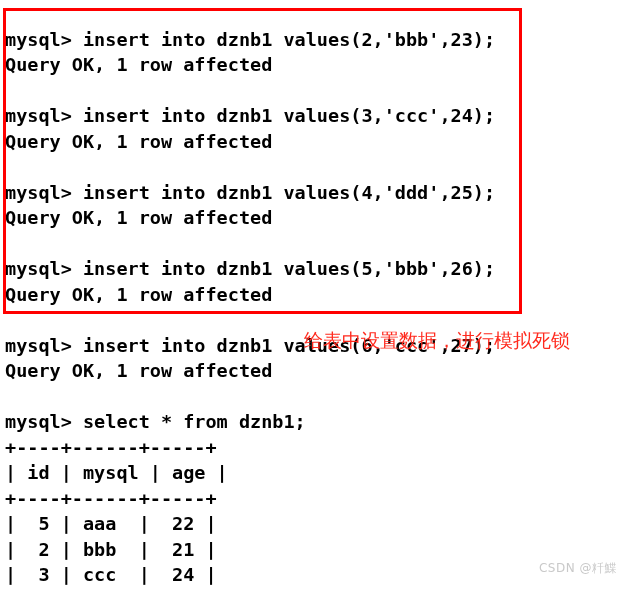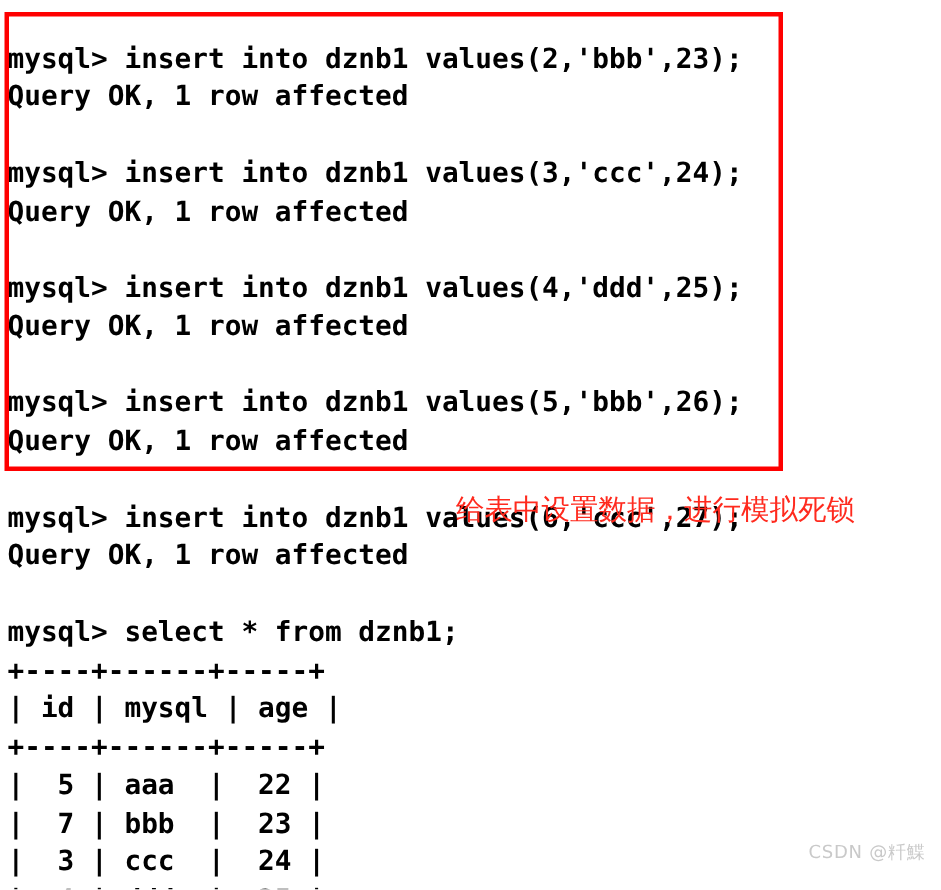--- a/index.html
+++ b/index.html
@@ -88,21 +88,21 @@
 <span class="line">Query OK, 1 row affected</span>
 <span class="line blank"></span>
 <span class="line">mysql&gt; insert into dznb1 values(6,'ccc',27);</span>
 <span class="line">Query OK, 1 row affected</span>
 <span class="line blank"></span>
 <span class="line">mysql&gt; select * from dznb1;</span>
 <span class="line">+----+------+-----+</span>
 <span class="line">| id | mysql | age |</span>
 <span class="line">+----+------+-----+</span>
 <span class="line">|  5 | aaa  |  22 |</span>
-<span class="line">|  7 | bbb  |  23 |</span>
+<span class="line">|  2 | bbb  |  21 |</span>
 <span class="line">|  3 | ccc  |  24 |</span>
 <span class="line">|  4 | ddd  |  25 |</span>
 
 
 
 </pre>
 
   <div id="red-box"></div>
 
   <div id="annotation">给表中设置数据，进行模拟死锁</div>

